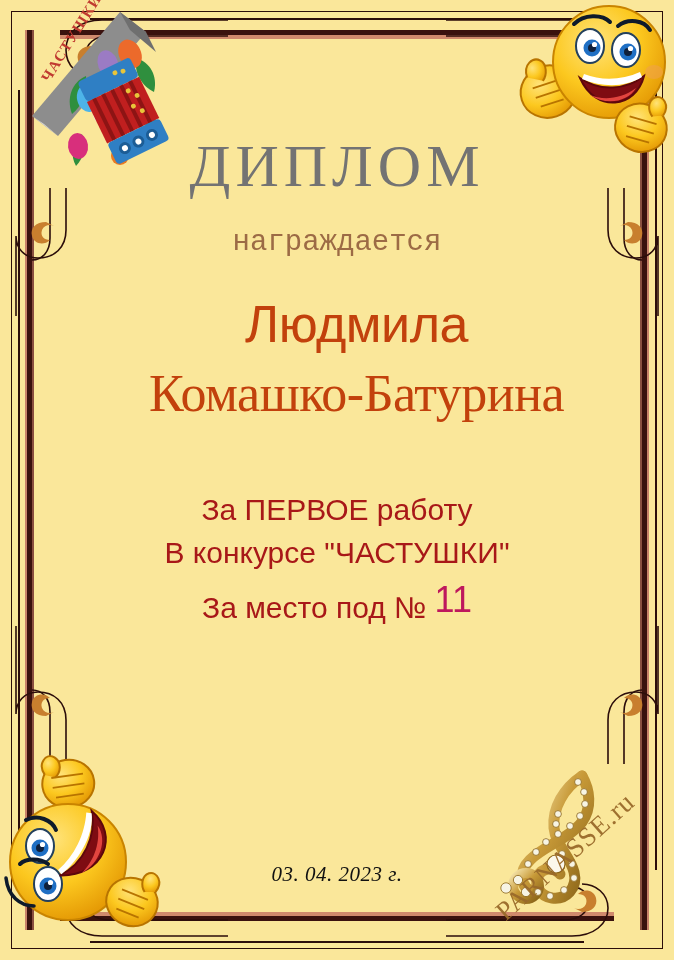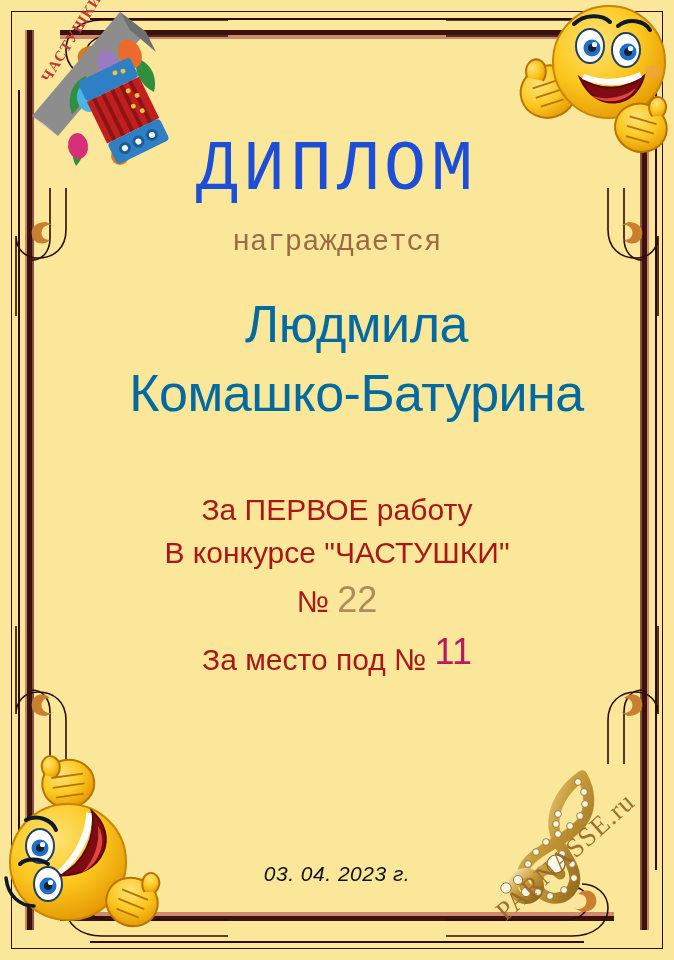--- a/index.html
+++ b/index.html
@@ -73,49 +73,49 @@
     position: absolute;
     left: 48px; top: 0;
     width: 578px; height: 960px;
     text-align: center;
   }
 
   #title {
     position: absolute;
     left: 0; right: 0;
     top: 136px;
-    font-family: Liberation Mono, monospace;
-    font-size: 70px;
+    font-family: Liberation Serif, serif;
+    font-size: 60px;
     letter-spacing: 5px;
-    color: #1d4ed8;
+    color: #737373;
     font-weight: 400;
     line-height: 1;
   }
   #subtitle {
     position: absolute;
     left: 0; right: 0;
     top: 228px;
     font-family: Liberation Mono, monospace;
     font-size: 29px;
     color: #9c6b45;
     line-height: 1;
   }
 
   #recipient {
     position: absolute;
     left: -20px; right: -20px;
     top: 290px;
-    color: #0369a1;
+    color: #c2410c;
     font-size: 52px;
     line-height: 1.33;
     font-weight: 400;
     letter-spacing: -0.5px;
     margin-left: 39px;
   }
-  #recipient .ln2 { font-size: 52px; }
+  #recipient .ln2 { font-size: 52px; font-family: Liberation Serif, serif; }
 
   #award-block {
     position: absolute;
     left: 0; right: 0;
     top: 488px;
     color: #a81818;
     font-size: 30px;
     line-height: 1.44;
     font-weight: 400;
   }
@@ -131,20 +131,21 @@
   }
 
   #date {
     position: absolute;
     left: 0; right: 0;
     top: 862px;
     font-style: italic;
     font-size: 21px;
     color: #111111;
     letter-spacing: 0.5px;
+    font-family: Liberation Serif, serif;
   }
 
   
   #watermark {
     position: absolute;
     left: 500px;
     top: 900px;
     transform: rotate(-42deg);
     transform-origin: left center;
     font-family: "Liberation Serif", serif;
@@ -426,24 +427,20 @@
 
     <div id="recipient">
       <div class="ln1">Людмила</div>
       <div class="ln2">Комашко-Батурина</div>
     </div>
 
     <div id="award-block">
       <div class="row">За ПЕРВОЕ работу</div>
       <div class="row">В конкурсе "ЧАСТУШКИ"</div>
       <div class="row">
-        <span>№</span>
-        <span class="num">22</span>
-      </div>
-      <div class="row">
         <span>За место под №</span>
         <span class="num-sup">11</span>
       </div>
     </div>
 
     <div id="date">03. 04. 2023 г.</div>
   </div>
 
   <div id="watermark">PARNASSE.ru</div>
 

